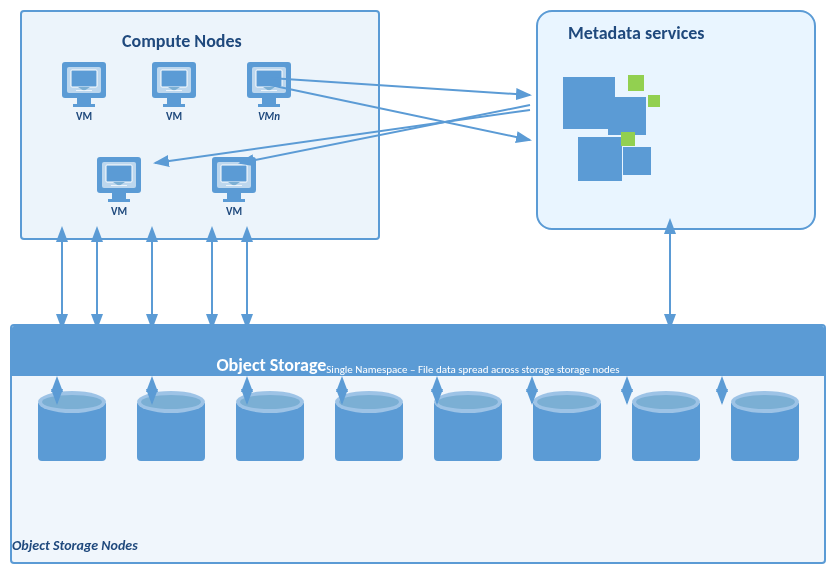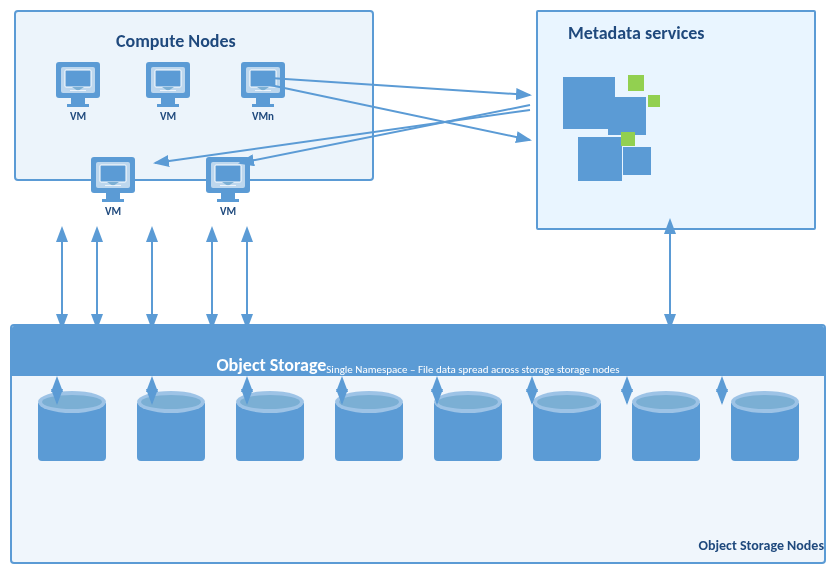--- a/index.html
+++ b/index.html
@@ -16,23 +16,23 @@
       width: 836px;
       height: 569px;
       position: relative;
       padding: 10px;
     }
 
     
     .compute-nodes-box {
       position: absolute;
       top: 10px;
-      left: 14px;
+      left: 20px;
       width: 360px;
-      height: 171px;
+      height: 230px;
       border: 2px solid #5B9BD5;
       border-radius: 4px;
       background: rgba(180, 210, 240, 0.25);
     }
 
     .compute-nodes-title {
       position: absolute;
       top: 18px;
       left: 100px;
       font-size: 18px;
@@ -41,21 +41,21 @@
     }
 
     
     .metadata-box {
       position: absolute;
       top: 10px;
       right: 20px;
       width: 280px;
       height: 220px;
       border: 2px solid #5B9BD5;
-      border-radius: 2px;
+      border-radius: 16px;
       background: rgba(200, 230, 255, 0.4);
     }
 
     .metadata-title {
       position: absolute;
       top: 10px;
       left: 30px;
       font-size: 18px;
       font-weight: bold;
       color: #1F497D;
@@ -116,21 +116,21 @@
       font-size: 11px;
       color: #1F497D;
       margin-top: 12px;
       font-weight: bold;
       text-align: center;
     }
 
     
     .vm1 { top: 50px; left: 40px; }
     .vm2 { top: 50px; left: 130px; }
-    .vm3 { top: 50px; left: 225px; }
+    .vm3 { top: 50px; left: 225px; font-style: italic; }
     .vm4 { top: 145px; left: 75px; }
     .vm5 { top: 145px; left: 190px; }
 
     
     .metadata-squares {
       position: absolute;
       top: 55px;
       left: 15px;
       width: 120px;
       height: 130px;
@@ -224,24 +224,25 @@
       height: 14px;
       background: #7BAFD4;
       border-radius: 50%;
     }
 
     .object-storage-nodes-label {
       position: absolute;
       bottom: 8px;
       left: 0;
       right: 0;
-      text-align: right;
+      text-align: left;
       font-size: 14px;
       font-weight: bold;
       color: #1F497D;
+      font-style: italic;
     }
 
     
     .arrows-svg {
       position: absolute;
       top: 0;
       left: 0;
       width: 836px;
       height: 569px;
       pointer-events: none;

